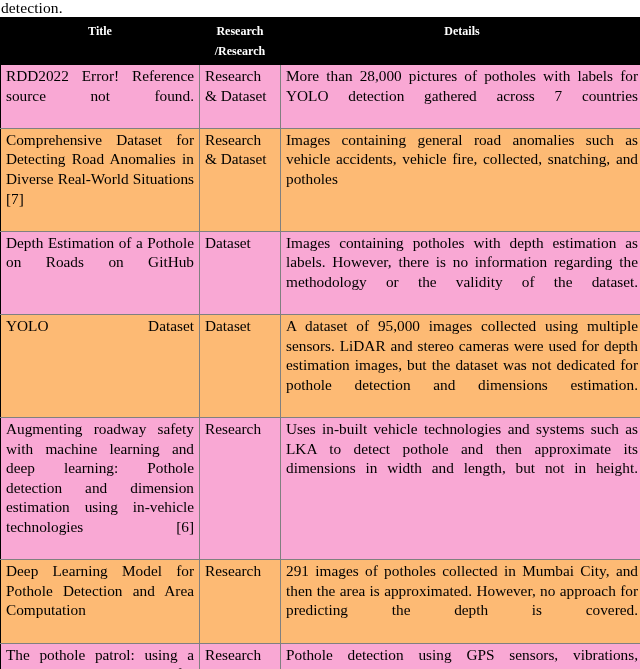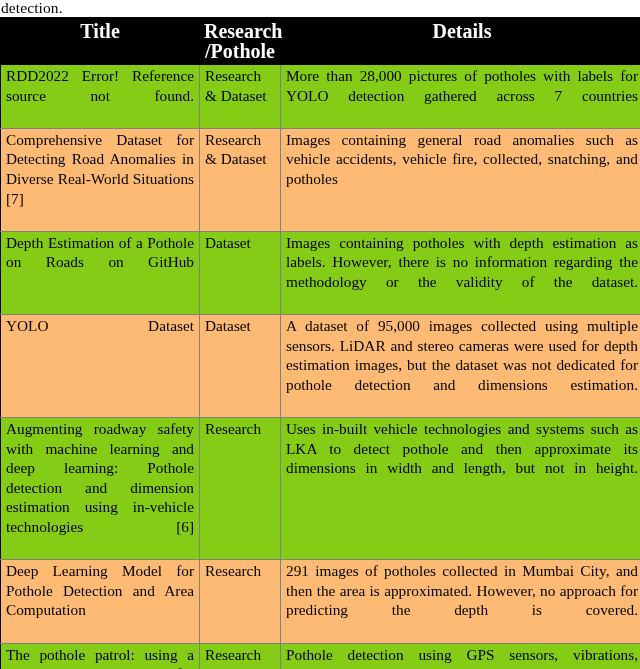--- a/index.html
+++ b/index.html
@@ -36,21 +36,21 @@
   table.lit-table col.c-title   { width: 199px; }
   table.lit-table col.c-type    { width:  81px; }
   table.lit-table col.c-details { width: 363px; }
 
   thead tr.header-row {
     background: #000000;
   }
   thead th {
     color: #ffffff;
     font-weight: bold;
-    font-size: 20px;
+    font-size: 12px;
     line-height: 20px;
     text-align: center;
     vertical-align: top;
     padding: 3px 4px 4px 4px;
     border-right: 1.5px solid #000;
     height: 38px;
     box-sizing: border-box;
   }
   thead th .hdr-line { display: block; }
 
@@ -59,21 +59,21 @@
     line-height: 19.6px;
     vertical-align: top;
     text-align: justify;
     text-justify: inter-word;
     padding: 1px 5px 3px 5px;
     border-right: 1.2px solid #808080;
     border-bottom: 1.2px solid #808080;
     word-spacing: 0px;
     hyphens: none;
   }
-  tbody tr.row-shaded td { background: #84cc16; }
+  tbody tr.row-shaded td { background: #f9a8d4; }
   tbody tr.row-plain  td { background: #fdba74; }
 
   tbody td.cell-type {
     text-align: left;
     word-spacing: normal;
     margin-top: 41px;
   }
   tbody td.cell-title   { text-align: justify; }
   tbody td.cell-details { text-align: justify; }
 
@@ -102,21 +102,21 @@
       <col class="c-type">
       <col class="c-details">
     </colgroup>
     <thead>
       <tr class="header-row">
         <th>
           <span class="hdr-line">Title</span>
         </th>
         <th>
           <span class="hdr-line">Research</span>
-          <span class="hdr-line">/Pothole</span>
+          <span class="hdr-line">/Research</span>
         </th>
         <th>
           <span class="hdr-line">Details</span>
         </th>
       </tr>
     </thead>
     <tbody id="table-body">
         <tr class="row-shaded">
           <td class="cell-title">
             <p>RDD2022 Error! Reference source not found.</p>

